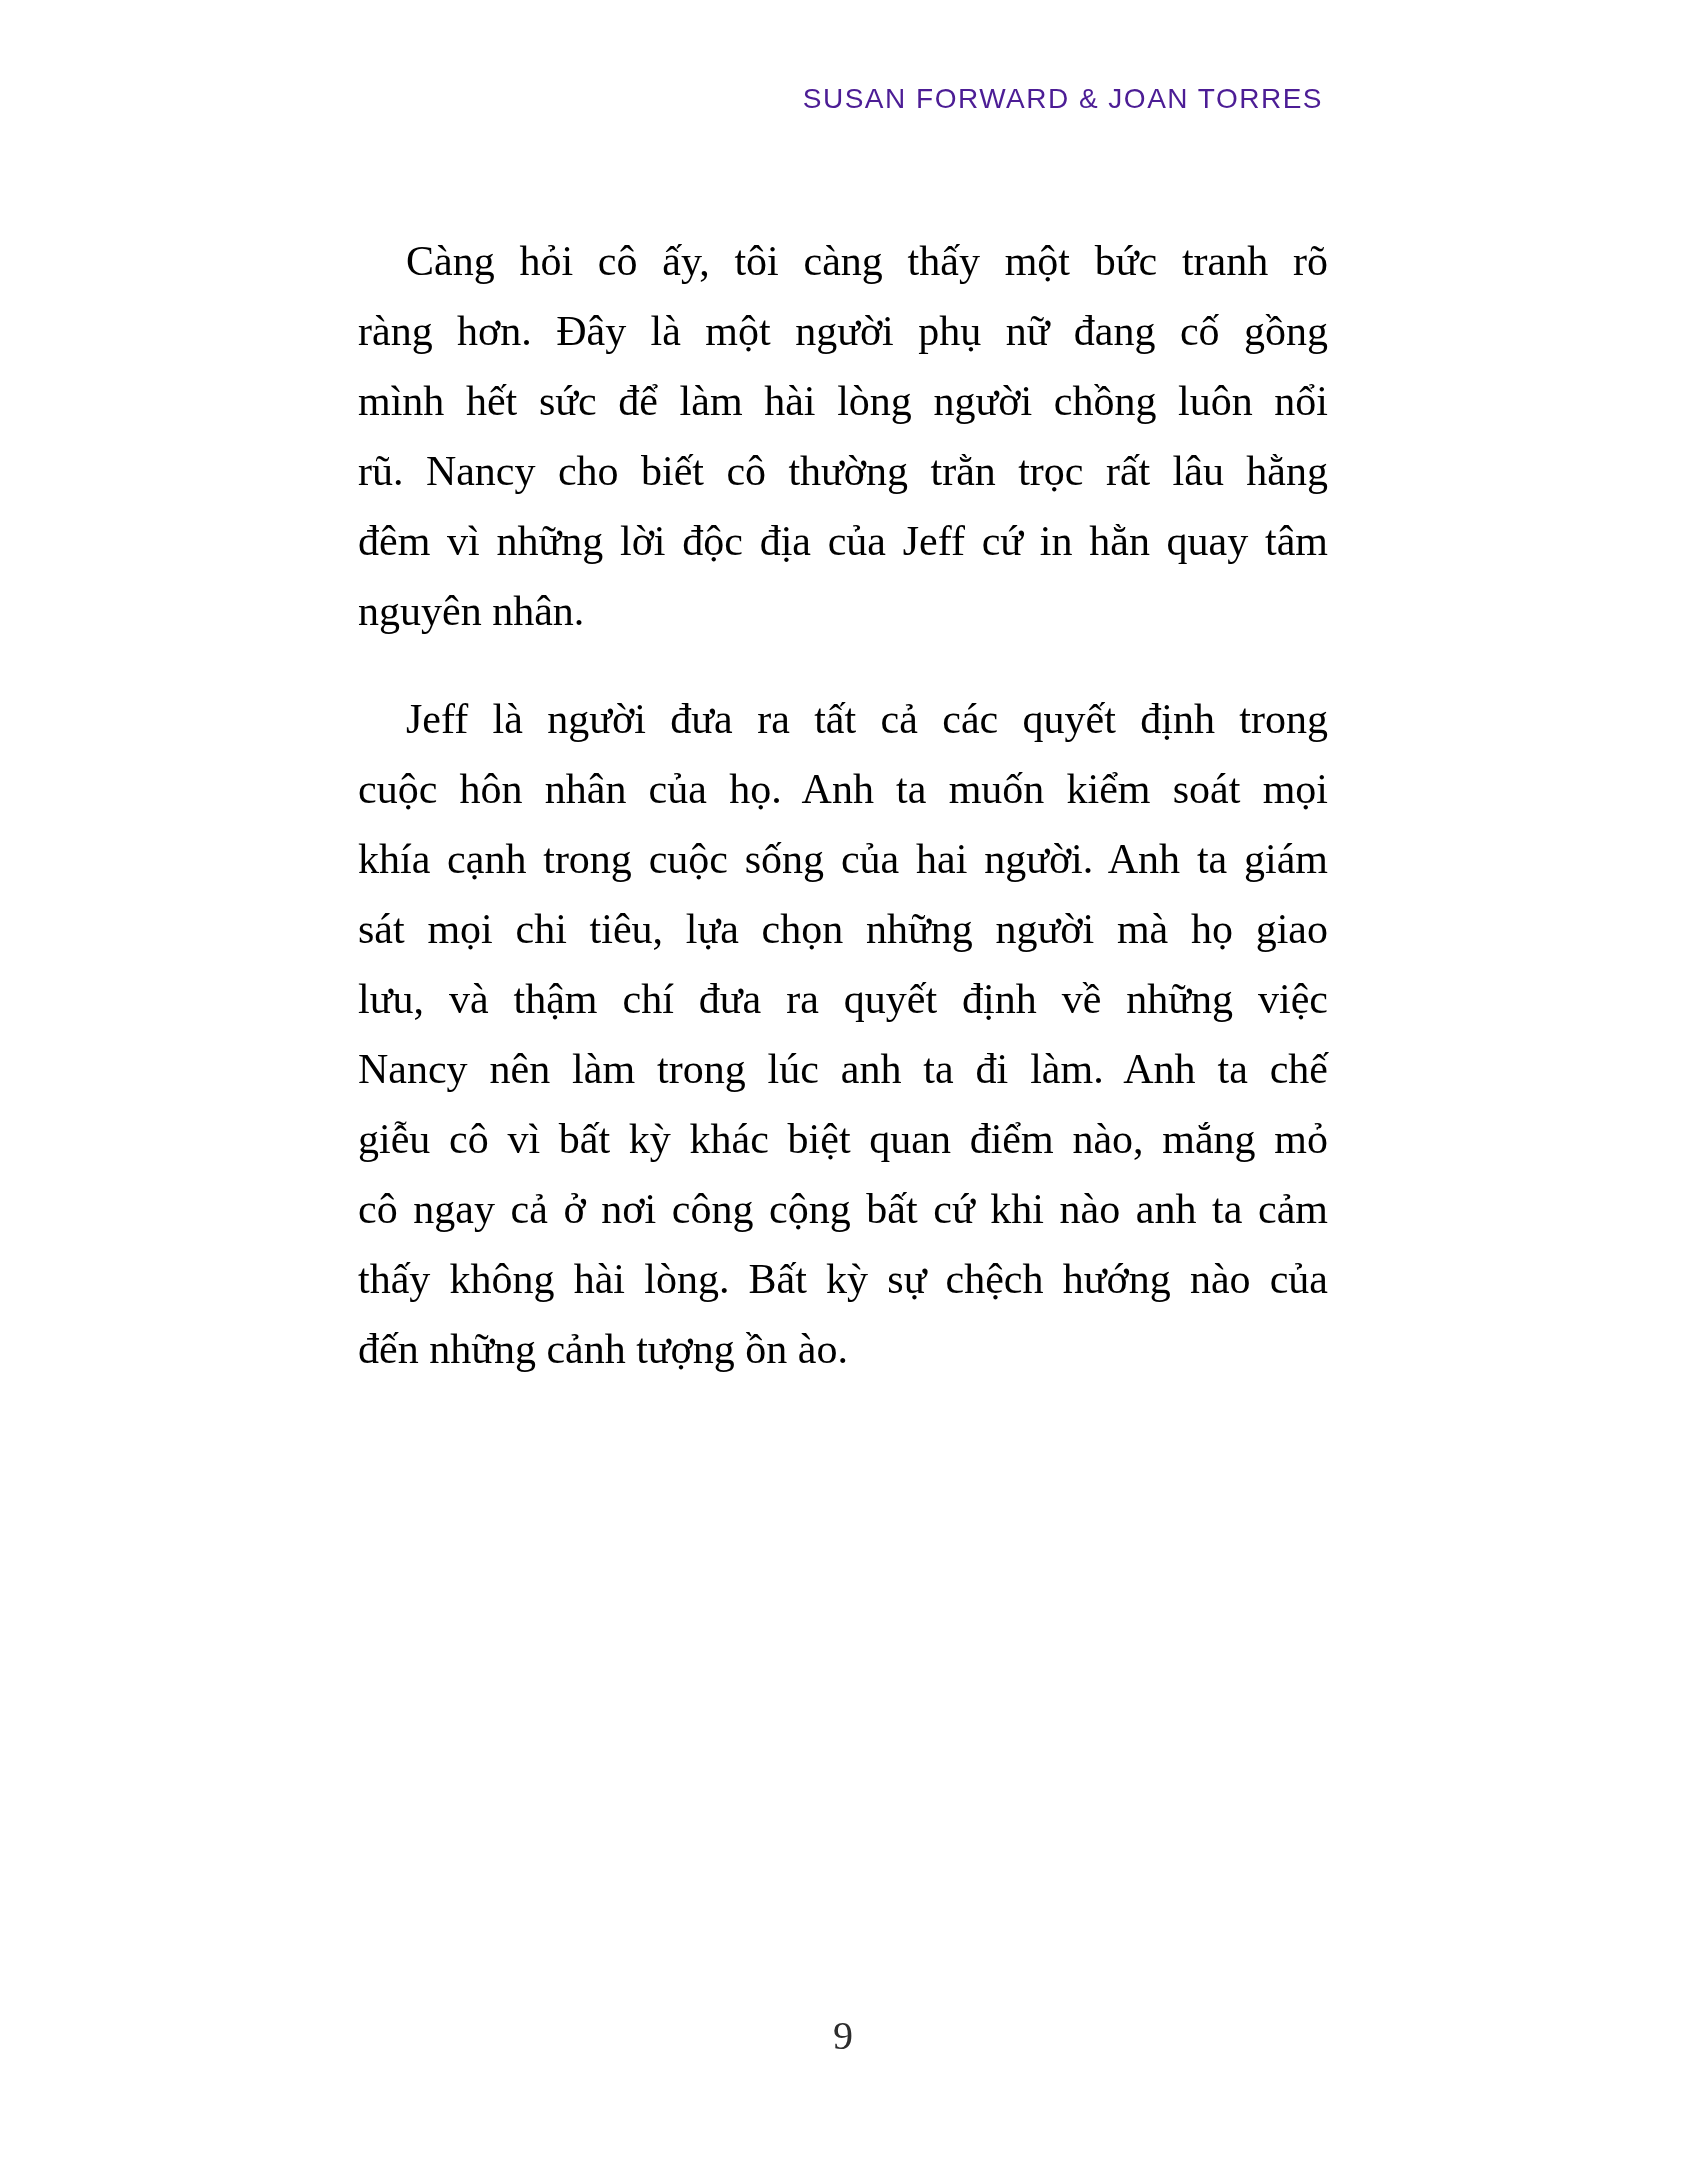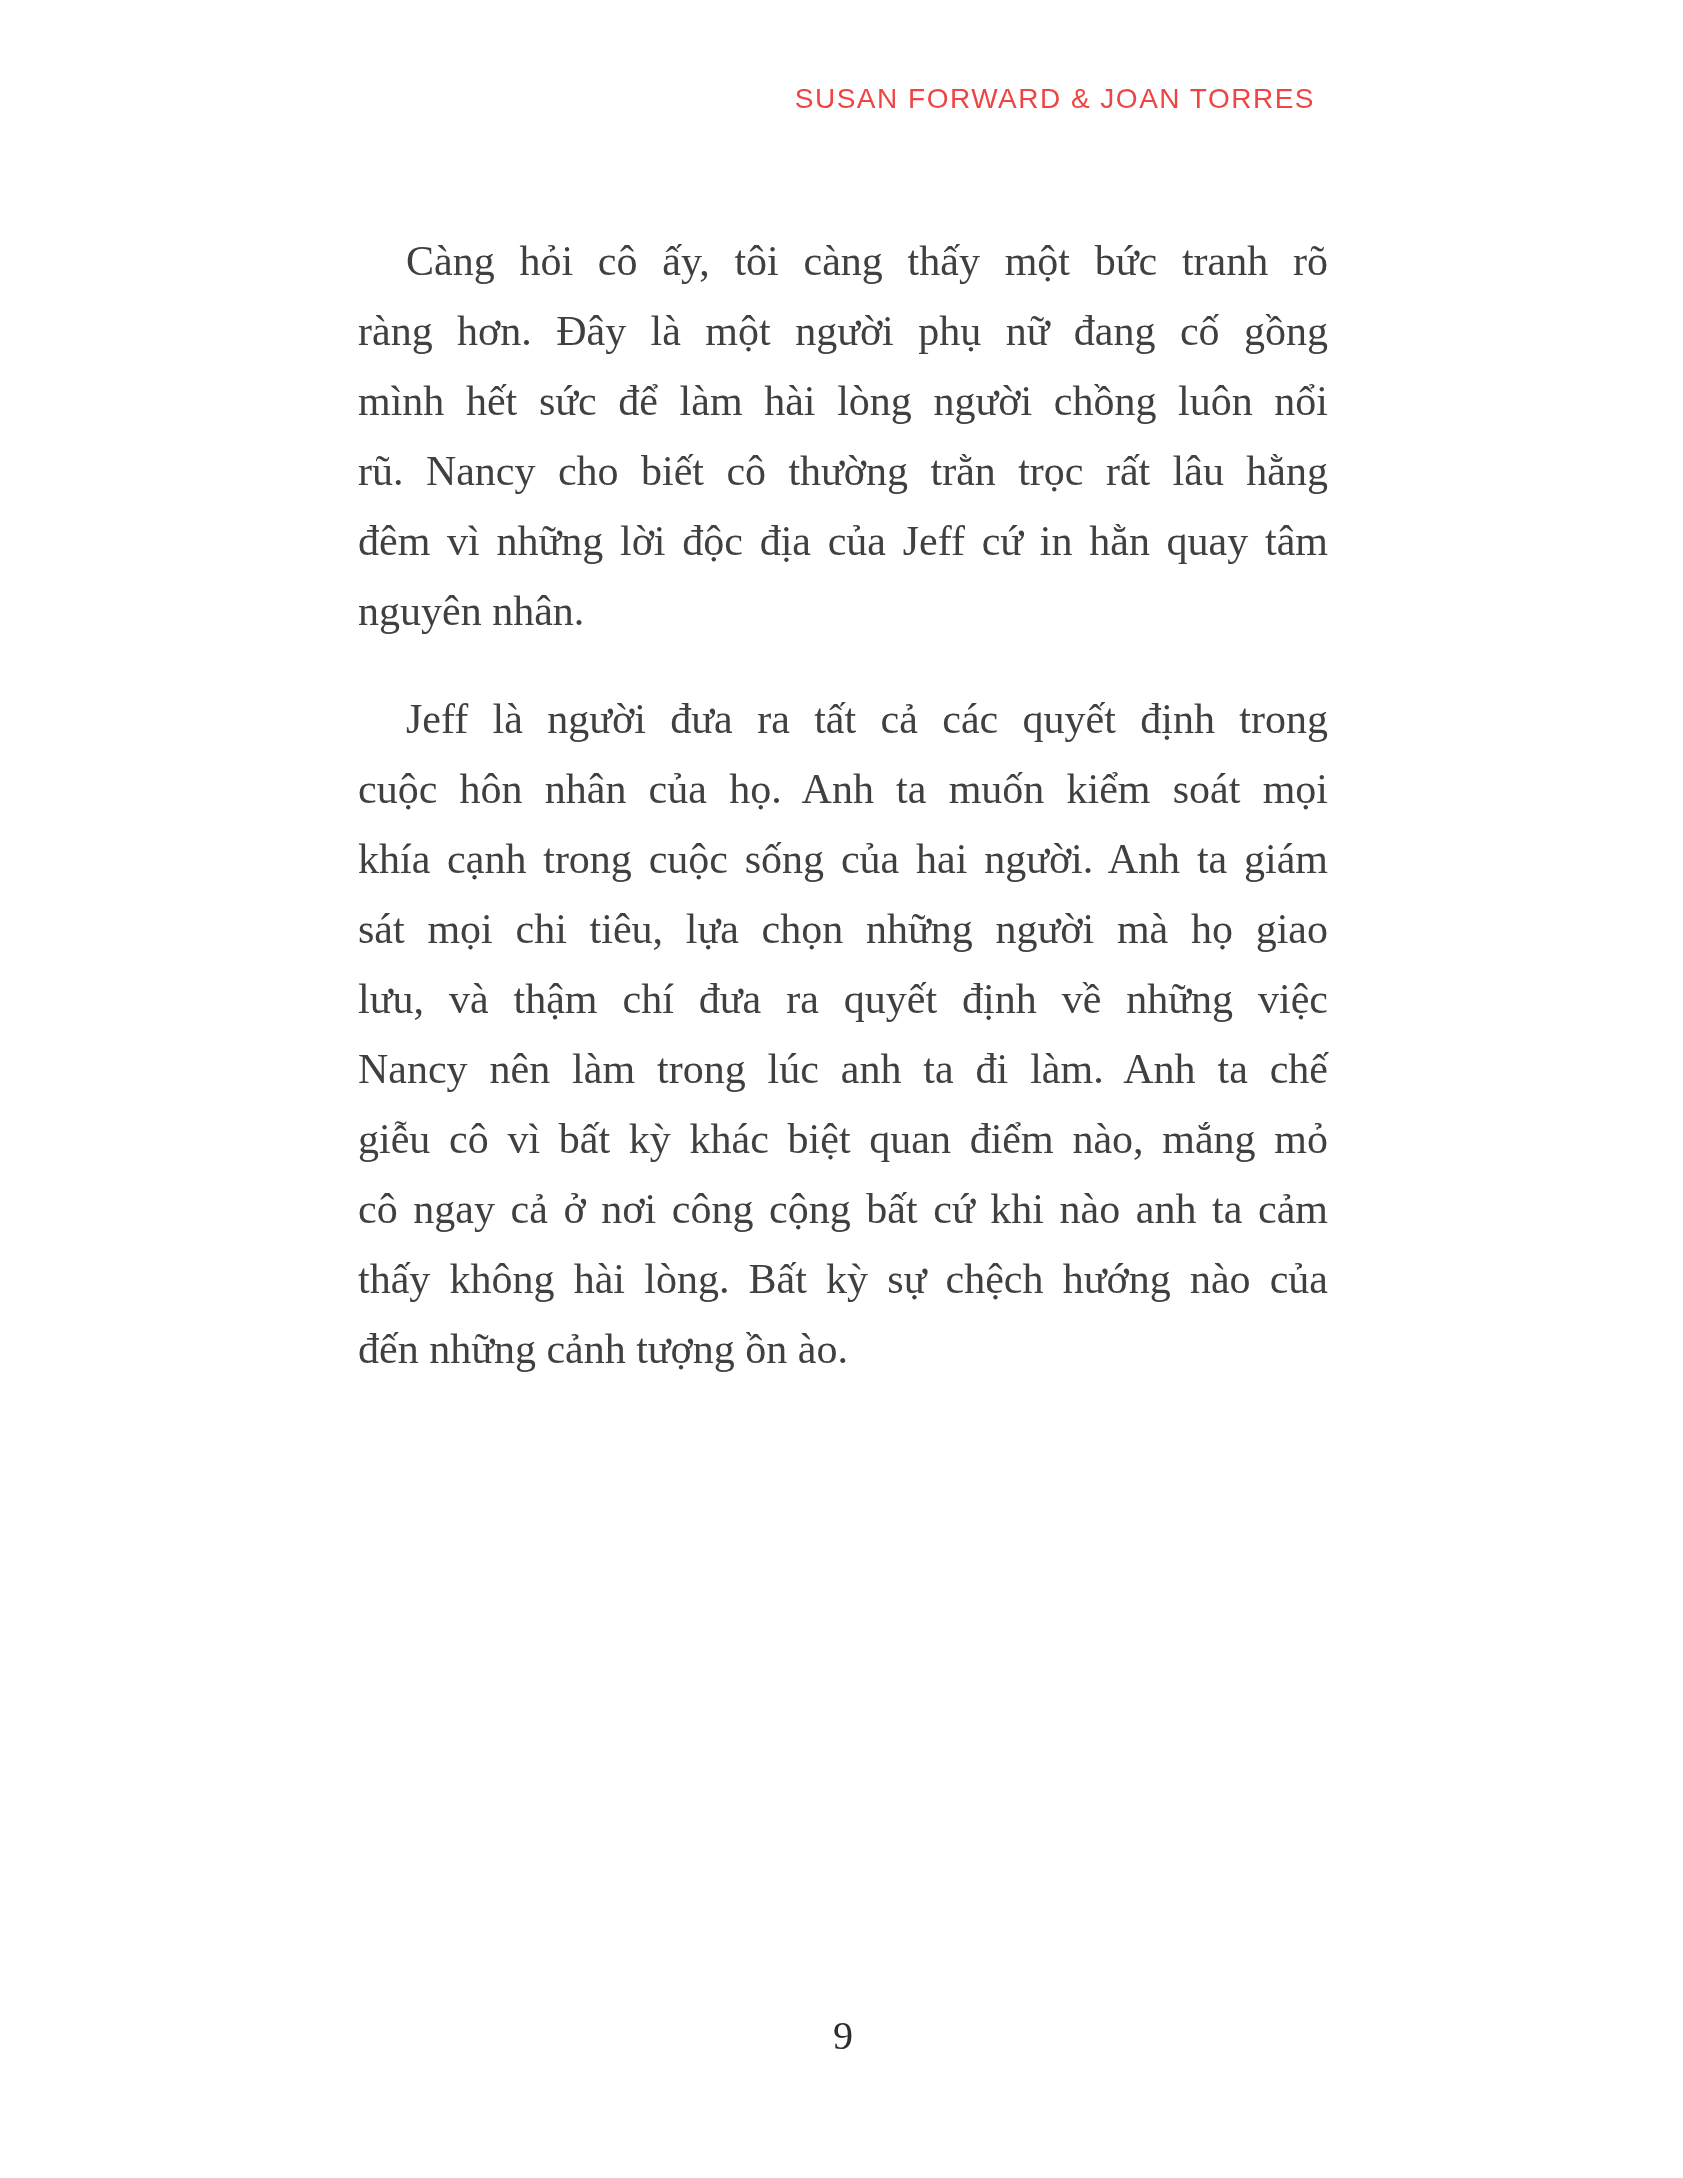--- a/index.html
+++ b/index.html
@@ -10,37 +10,37 @@
   .page {
     position: relative;
     width: 1683px;
     height: 2178px;
     background: #ffffff;
     overflow: hidden;
   }
   .running-head {
     position: absolute;
     top: 83px;
-    right: 368px;
+    right: 360px;
     font-family: "Liberation Sans", sans-serif;
     font-size: 28px;
     font-weight: 400;
-    color: #ef4444;
+    color: #4c1d95;
     letter-spacing: 1.5px;
     white-space: nowrap;
   }
   .body-text {
     position: absolute;
     top: 226px;
     left: 358px;
     width: 970px;
     font-family: "Liberation Serif", "DejaVu Serif", serif;
     font-size: 42px;
     line-height: 70px;
-    color: #404040;
+    color: #000000;
   }
   .para {
     margin: 0 0 38px 0;
     padding: 0;
   }
   .para:last-child {
     margin-bottom: 0;
   }
   .line {
     display: block;

